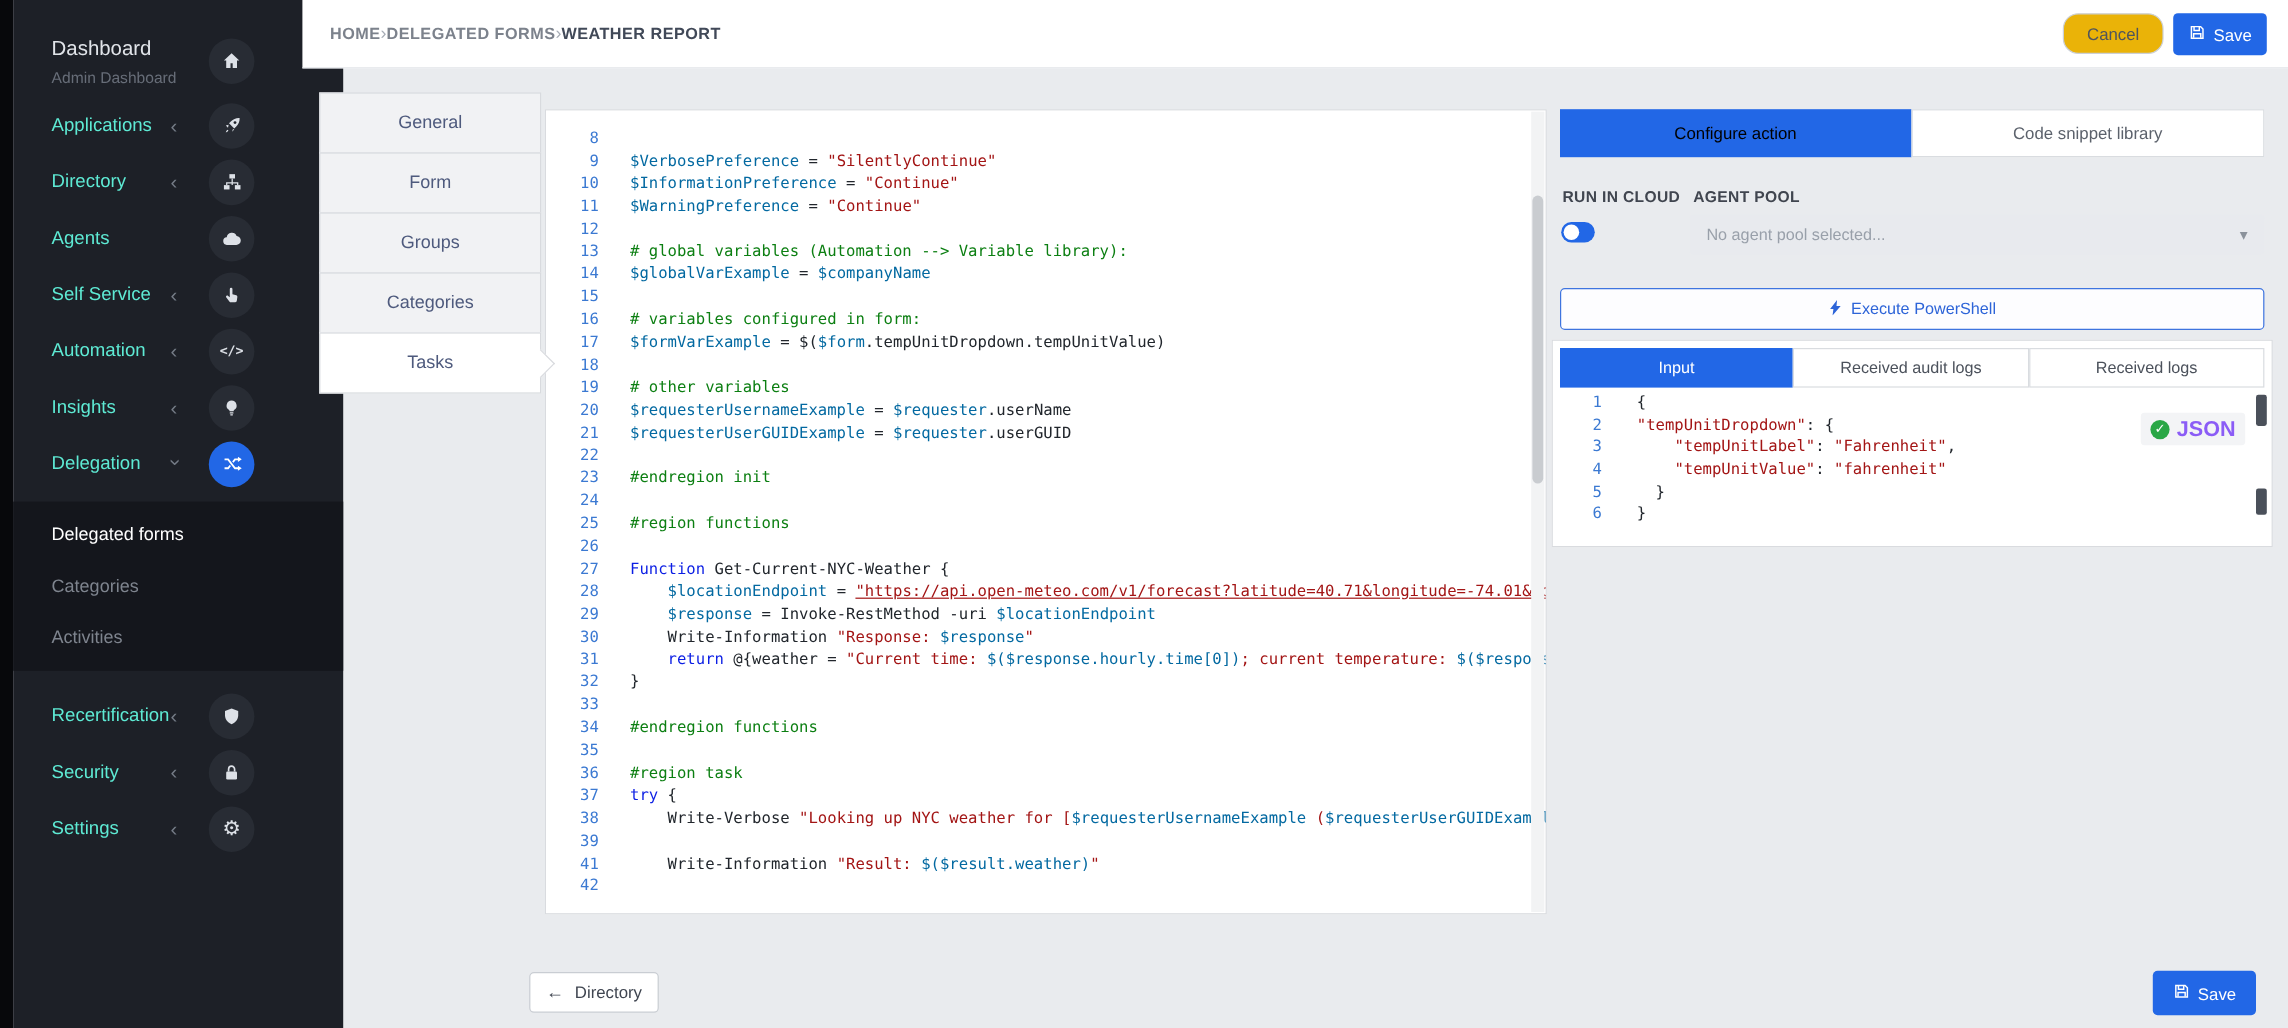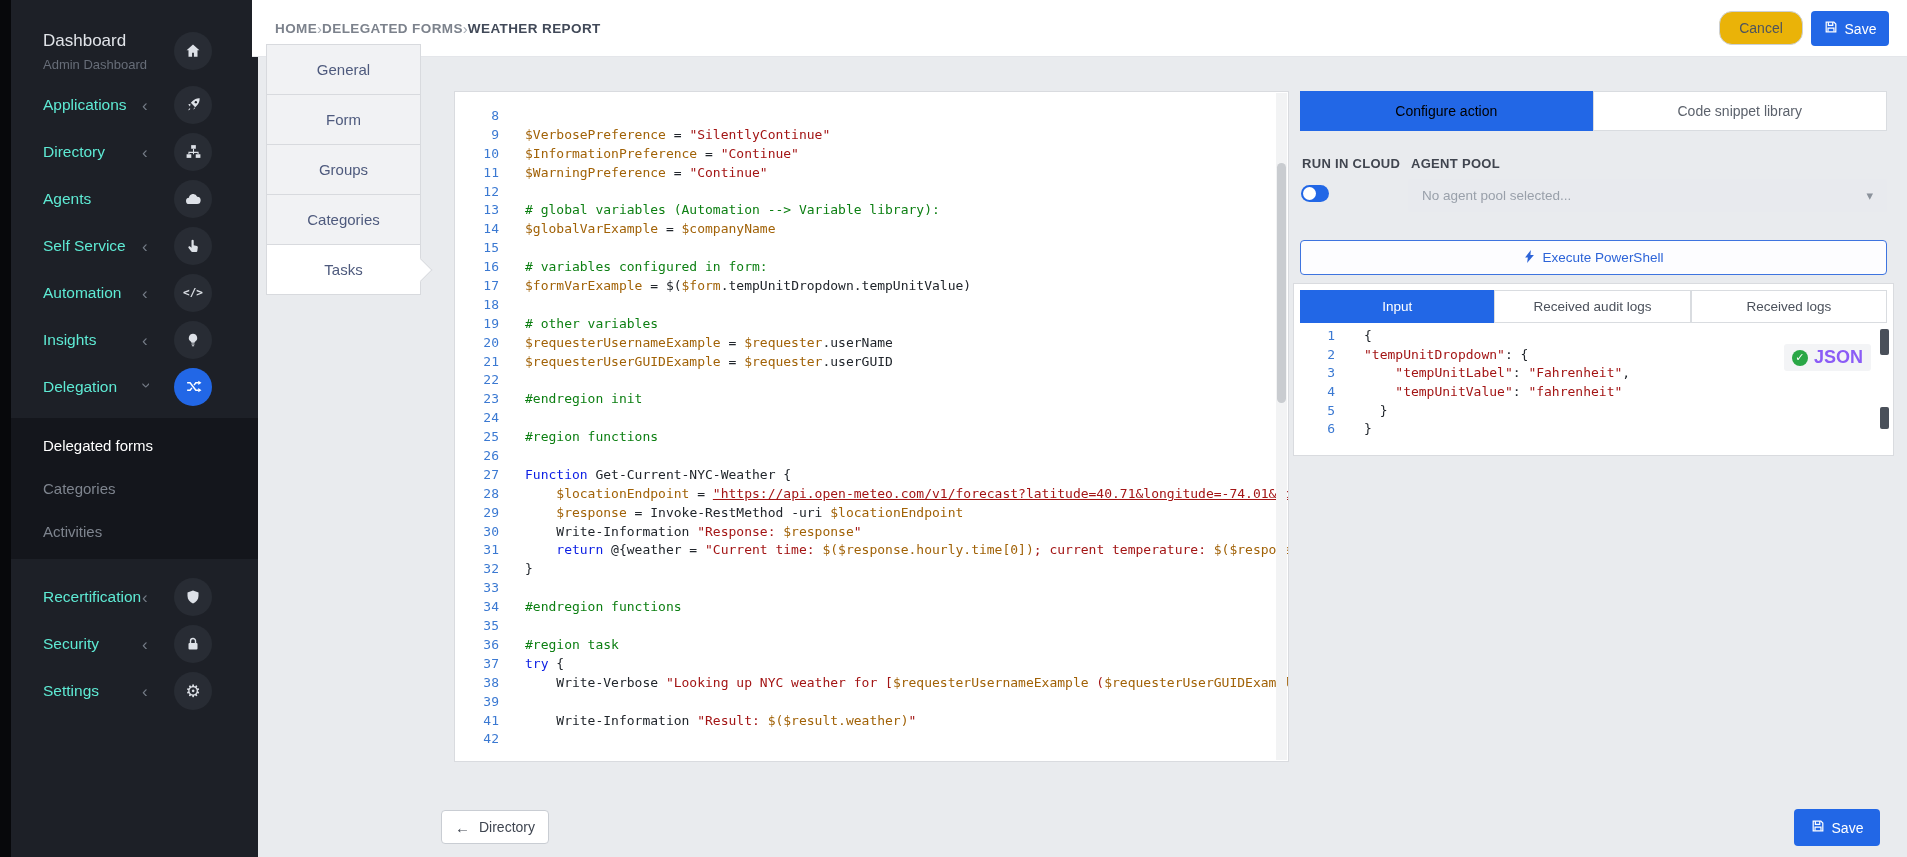--- a/index.html
+++ b/index.html
@@ -2,21 +2,21 @@
 <html><head>
 <meta charset="utf-8">
 <style>
   *{margin:0;padding:0;box-sizing:border-box}
   html,body{background:#e9ebee}
   body{font-family:"Liberation Sans",sans-serif;-webkit-font-smoothing:antialiased}
   .app{position:relative;width:1907px;height:857px;background:#e9ebee;overflow:hidden}
 
   
   .edgestrip{position:absolute;left:0;top:0;width:11px;height:100%;background:#07080b}
-  .sidebar{position:absolute;left:11px;top:0;width:247px;height:100%;background:#1d2027}
+  .sidebar{position:absolute;left:11px;top:0;width:275px;height:100%;background:#1d2027}
   .sb-head{position:relative;height:81px}
   .sb-title{position:absolute;left:32px;top:31px;font-size:17px;color:#e1e4e9}
   .sb-sub{position:absolute;left:32px;top:57px;font-size:13px;color:#676d78}
   .side-row{position:relative;height:47px;cursor:pointer}
   .side-label{position:absolute;left:32px;top:50%;transform:translateY(-50%);font-size:15.5px;color:#5eead4;white-space:nowrap}
   .chev{position:absolute;left:131px;top:50%;transform:translateY(-50%);color:#747b86;font-size:17px;line-height:1}
   .chev.down{transform:translateY(-60%) rotate(-90deg)}
   .circle{position:absolute;left:163px;top:50%;transform:translateY(-50%);width:38px;height:38px;border-radius:50%;background:#282c34;display:flex;align-items:center;justify-content:center}
   .circle.blue{background:#2267e6}
   .circle .glyph{color:#dde1e7;font-family:"DejaVu Sans Mono",monospace;font-size:11px;font-weight:bold}
@@ -30,34 +30,34 @@
   
   .topbar{position:absolute;left:252px;top:0;width:1655px;height:57px;background:#fff;border-bottom:1px solid #e4e6ea}
   .breadcrumb{position:absolute;left:23px;top:50%;transform:translateY(-50%);display:flex;align-items:center;}
   .bc-item{font-size:13.5px;font-weight:700;letter-spacing:.4px;color:#7c828c;cursor:pointer}
   .bc-item.current{color:#414958;cursor:default}
   .bc-sep{color:#a6acb5;font-size:15px}
   .btn-cancel{position:absolute;right:104px;top:11px;width:84px;height:34px;background:#eab308;border:1px solid #ccd0d6;border-radius:13px;font-size:14px;color:#4e545e;font-family:inherit;cursor:pointer}
   .btn-save{position:absolute;right:18px;top:11px;width:78px;height:35px;background:#2267e6;border:none;border-radius:4px;font-size:14px;color:#fff;font-family:inherit;display:flex;align-items:center;justify-content:center;gap:7px;cursor:pointer}
 
   
-  .vtabs{position:absolute;left:266px;top:44px;width:155px}
+  .vtabs{position:absolute;left:266px;top:77px;width:185px}
   .vtab{height:51px;margin-top:-1px;border:1px solid #d8dade;background:#f1f2f4;color:#4e5a7d;font-size:15px;display:flex;align-items:center;justify-content:center;cursor:pointer}
   .vtab:first-child{margin-top:0}
   .vtab.active{background:#fff;position:relative;z-index:2}
   .vtab.active::after{content:'';position:absolute;right:-9px;top:50%;width:16px;height:16px;background:#fff;border-top:1px solid #d8dade;border-right:1px solid #d8dade;transform:translateY(-50%) rotate(45deg)}
 
   
   .editor{position:absolute;left:454px;top:91px;width:835px;height:671px;background:#fff;border:1px solid #d9dbdf;overflow:hidden}
   .ed-lines{padding-top:15px}
   .cl{display:flex;height:18.9px;line-height:18.9px;font-family:"DejaVu Sans Mono",monospace;font-size:13px;white-space:pre}
   .cl .ln{width:44px;flex:none;text-align:right;color:#3b79d2;user-select:none}
   .cl .cd{flex:none;padding-left:26px}
   .tk-p{color:#21262c}
-  .tk-v{color:#a16207}
+  .tk-v{color:#0369a1}
   .tk-s{color:#a31515}
   .tk-c{color:#0c7f12}
   .tk-k{color:#0b1ee4}
   .tk-u{color:#a31515;text-decoration:underline}
   .ed-sb{position:absolute;right:1px;top:1px;bottom:1px;width:11px;background:#f2f3f4}
   .ed-thumb{position:absolute;right:1px;top:70px;width:9px;height:240px;background:#c9ccd0;border-radius:5px}
 
   
   .cfg-tabs{position:absolute;left:1300px;top:91px;width:587px;height:40px;display:flex}
   .cfg-tab{flex:1;display:flex;align-items:center;justify-content:center;font-size:14px;cursor:pointer}

